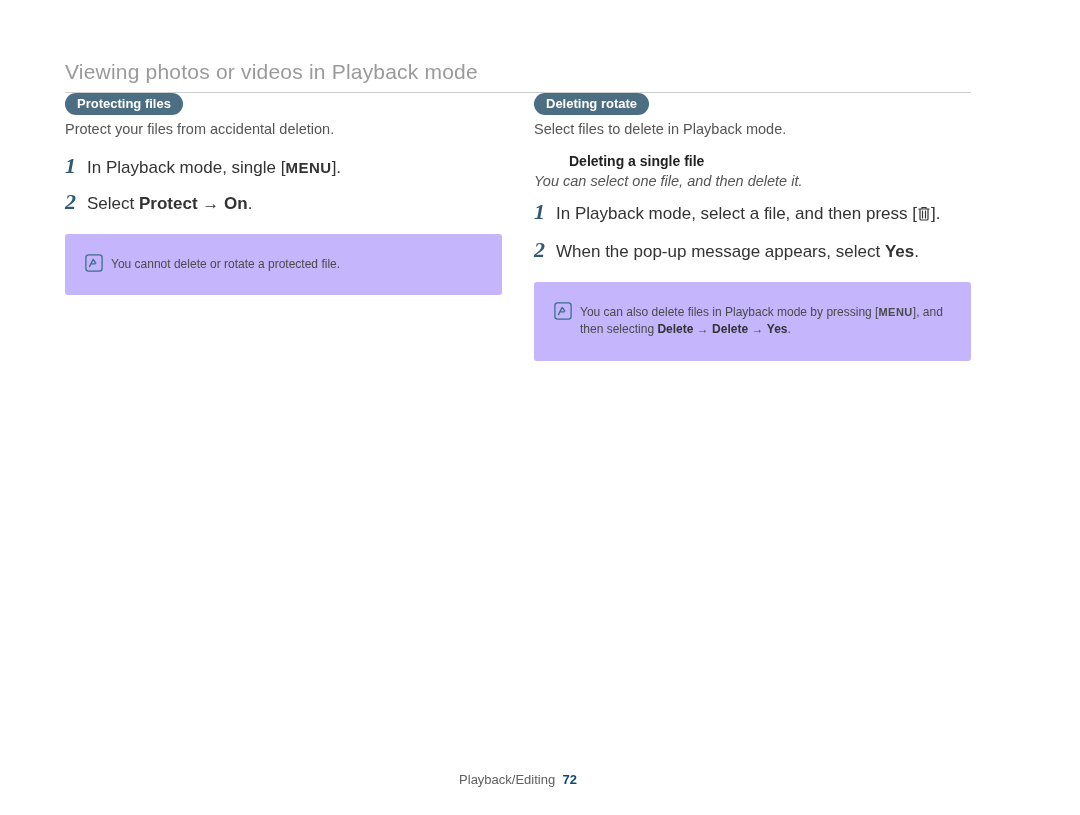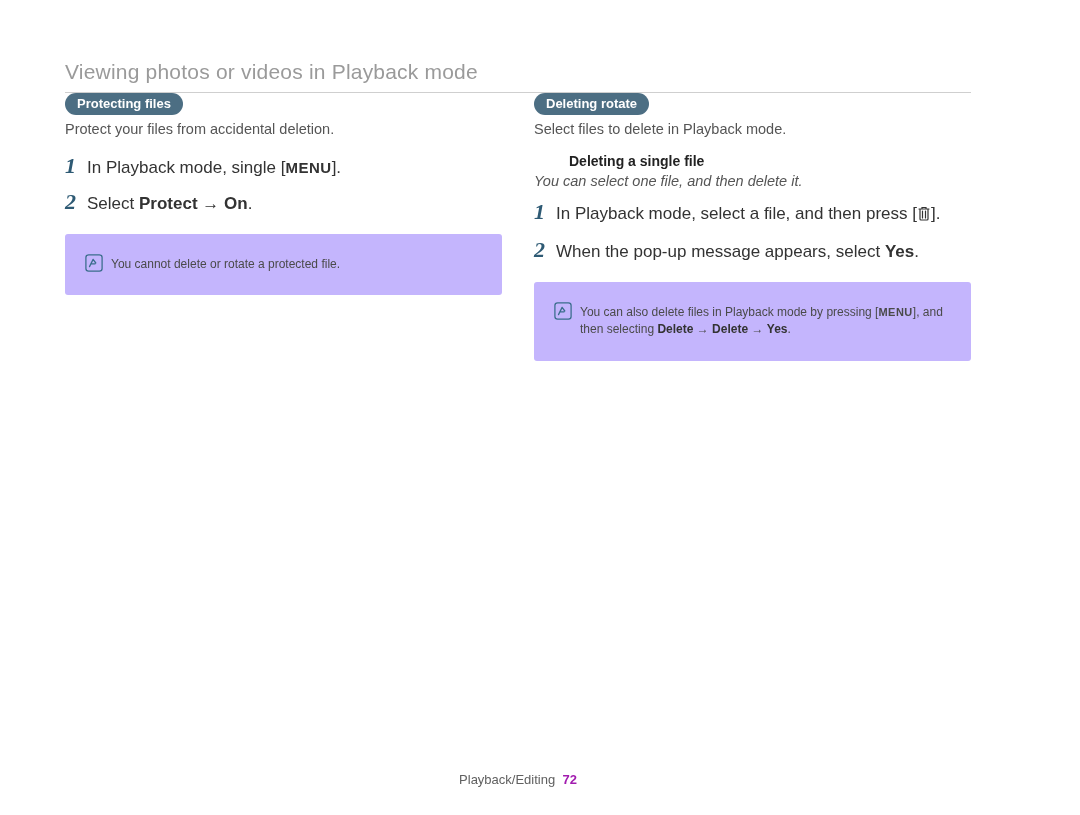--- a/index.html
+++ b/index.html
@@ -107,21 +107,21 @@
   .note-body .menu-label { font-size: 11px; }
   .footer {
     position: absolute;
     bottom: 28px;
     left: 0;
     right: 0;
     text-align: center;
     font-size: 13px;
     color: #606060;
   }
-  .footer .pgnum { color: #a21caf; font-weight: 600; }
+  .footer .pgnum { color: #0c4a6e; font-weight: 600; }
 </style>
 </head>
 <body>
 
 <div class="page">
 
   <div class="page-title">Viewing photos or videos in Playback mode</div>
   <hr class="rule">
 
   <div class="cols">

